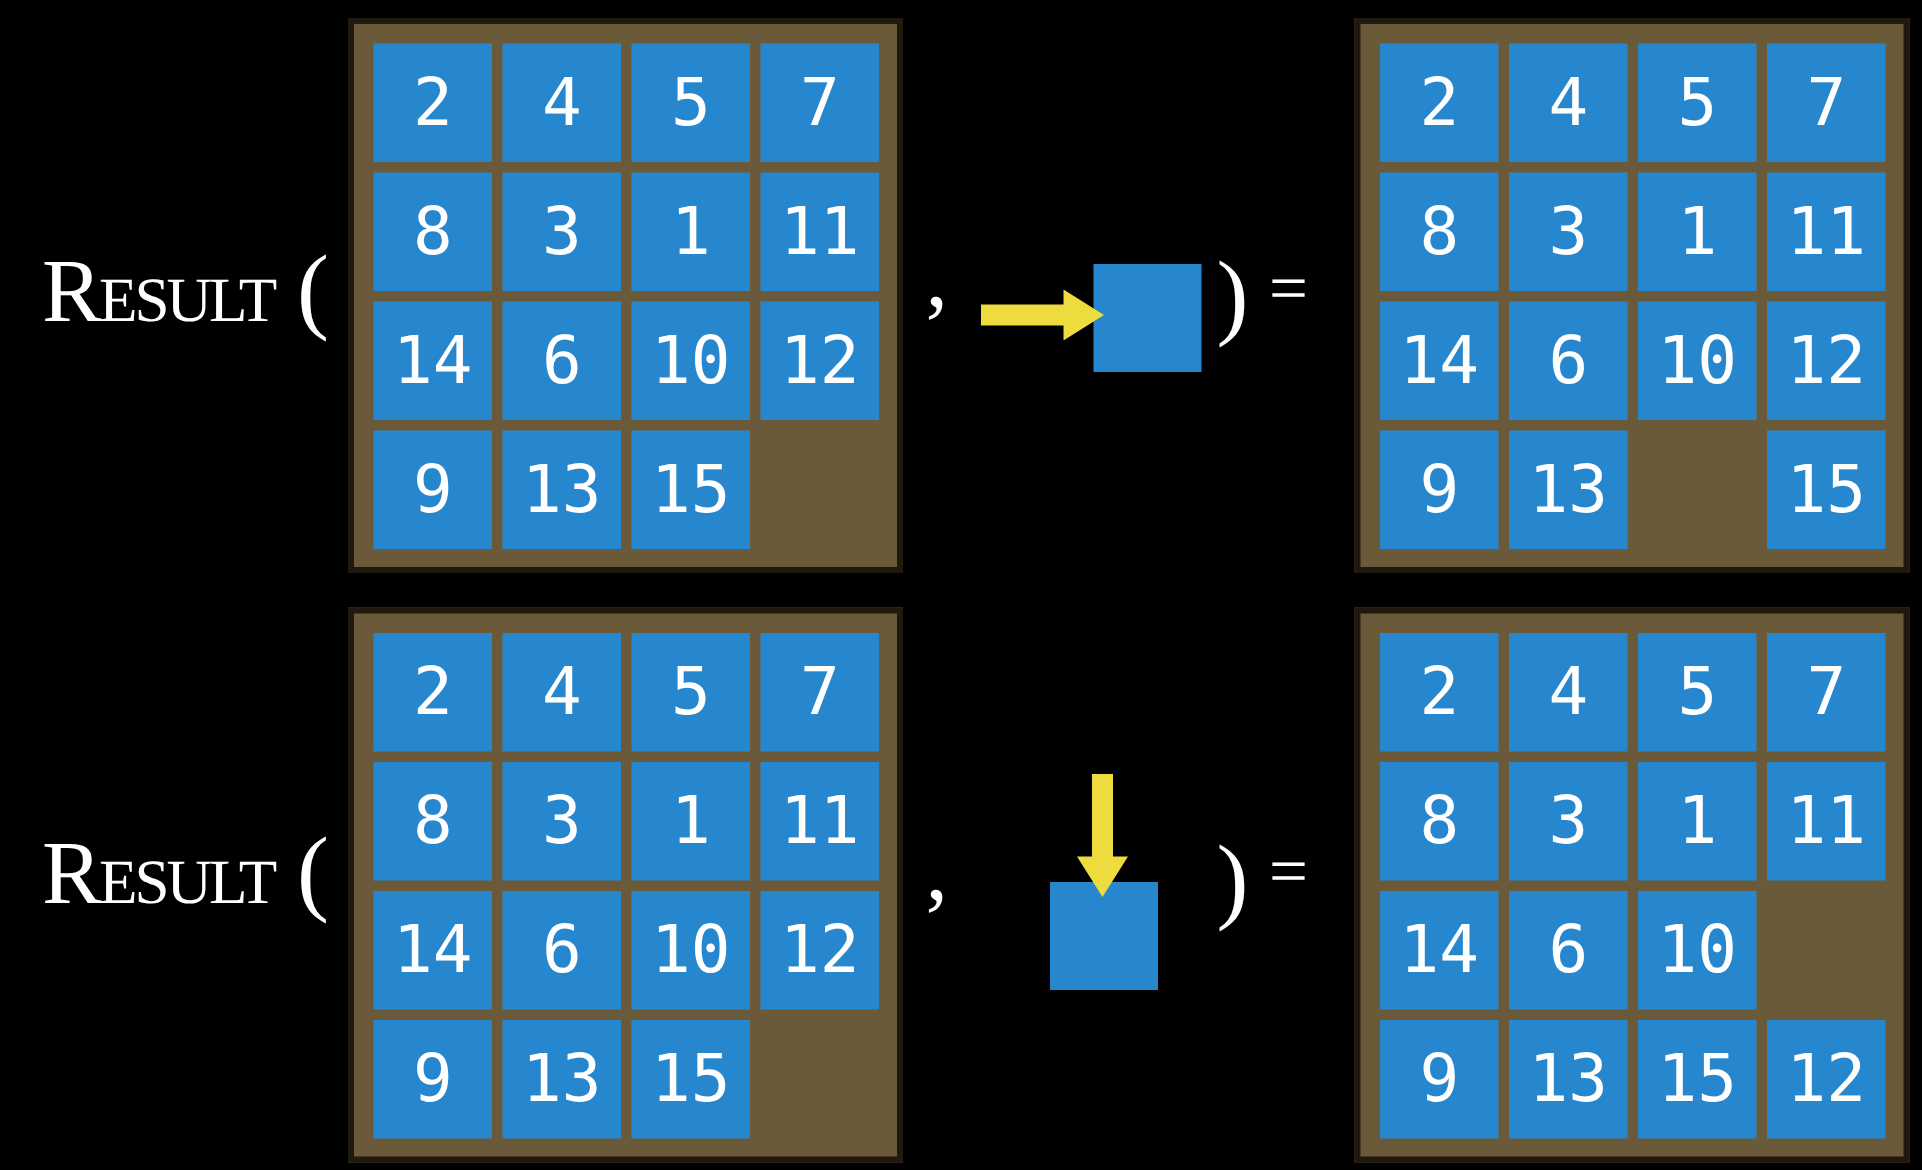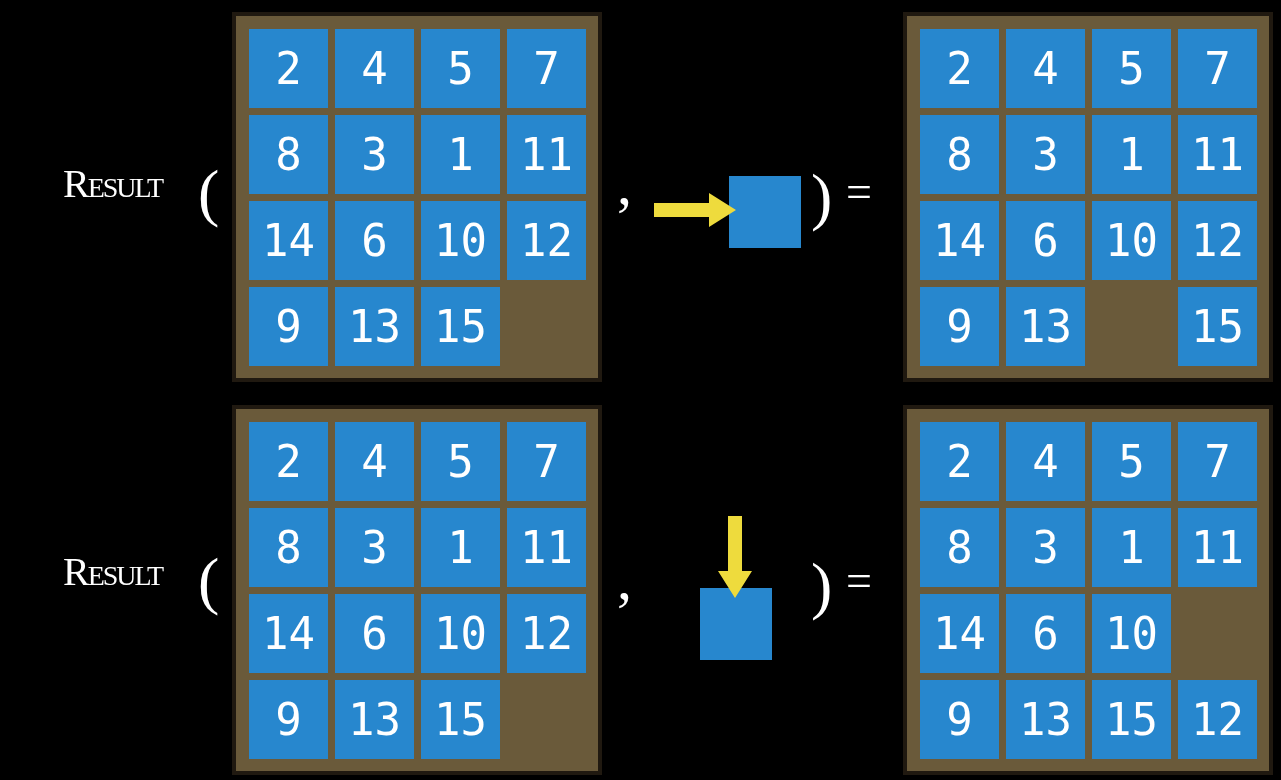--- a/index.html
+++ b/index.html
@@ -13,25 +13,24 @@
     height: 780px;
     background: var(--background, #000);
     overflow: hidden;
     font-family: "Liberation Serif", serif;
   }
   
   .fn-text {
     position: absolute;
     color: var(--text-white, #fff);
     font-variant-caps: small-caps;
-    font-size: 40px;
+    font-size: 60px;
     line-height: 1;
     letter-spacing: -2px;
     white-space: nowrap;
-    margin-left: 35px;
   }
   .paren {
     position: absolute;
     color: var(--text-white, #fff);
     font-size: 64px;
     line-height: 1;
   }
   .comma {
     position: absolute;
     color: var(--text-white, #fff);

